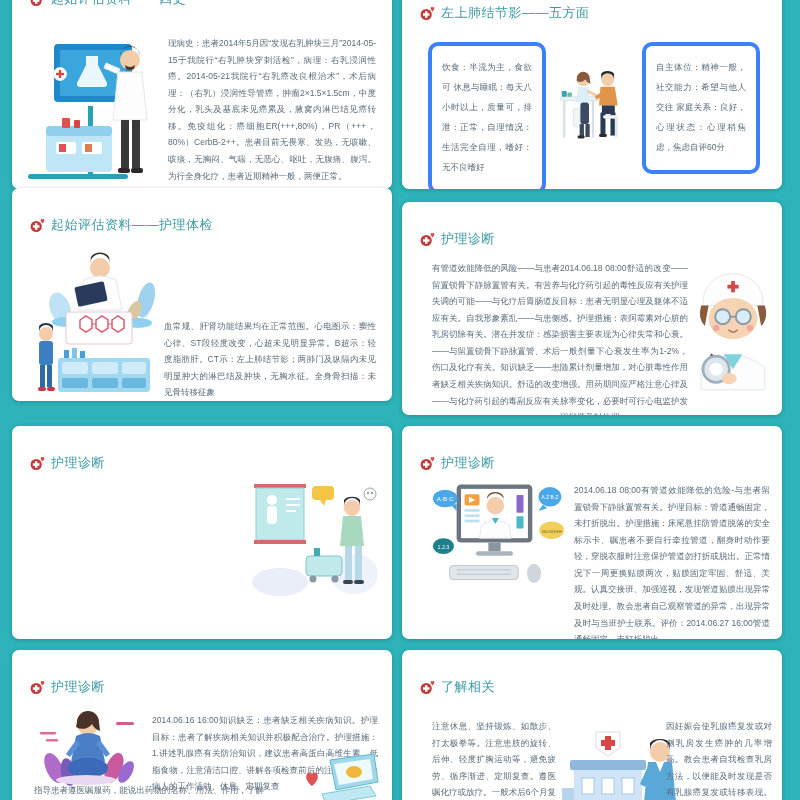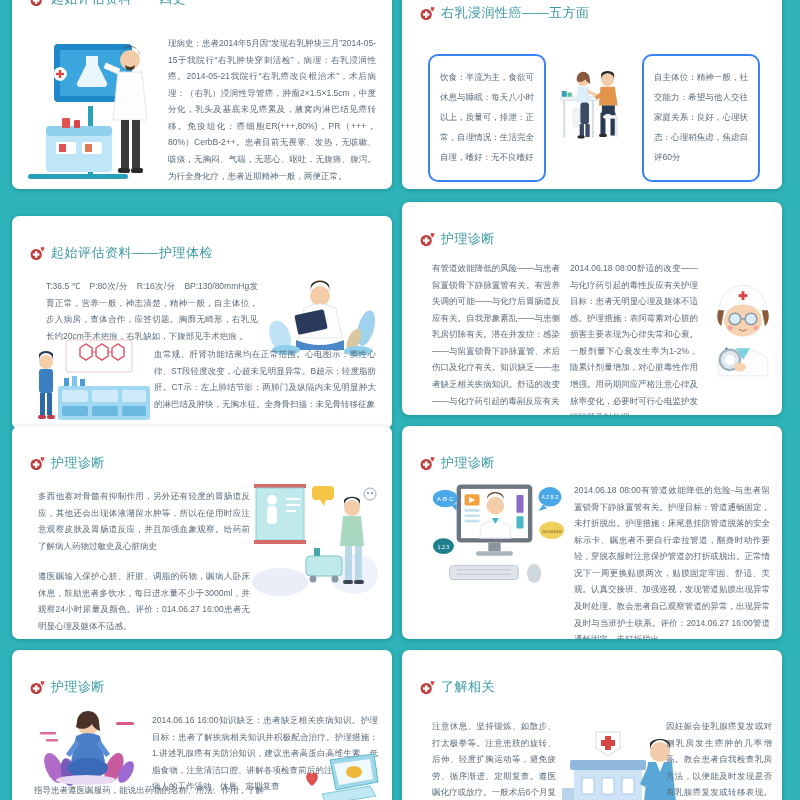--- a/index.html
+++ b/index.html
@@ -12,21 +12,21 @@
   .slide {
     position:absolute;
     width:380px; height:213px;
     background:#ffffff;
     border-radius:7px;
     box-shadow:0 1px 4px rgba(0,40,45,.25);
     overflow:hidden;
   }
   #slide-1{left:12px;  top:-24px;}
   #slide-2{left:402px; top:-24px;}
-  #slide-3{left:12px;  top:216px;}
+  #slide-3{left:12px;  top:188px;}
   #slide-4{left:402px; top:202px;}
   #slide-5{left:12px;  top:426px;}
   #slide-6{left:402px; top:426px;}
   #slide-7{left:12px;  top:650px;}
   #slide-8{left:402px; top:650px;}
 
   .hdr { position:absolute; left:18px; top:28px; display:flex; align-items:center; gap:5px; }
   #slide-1 .hdr{ top:14px; }
   .hdr .title { font-size:13px; color:#3d9aa3; letter-spacing:.5px; white-space:nowrap; }
 
@@ -35,33 +35,33 @@
   }
 
   
   .s1-row{ position:absolute; left:14px; top:58px; right:16px; display:flex; gap:14px; }
   .s1-illus{ flex:0 0 128px; }
   .s1-row .txt{ flex:1; margin-top:1px; }
 
   
   .s2-row{ position:absolute; left:26px; top:66px; right:22px; display:flex; align-items:flex-start; gap:10px; }
   .infobox{
-    flex:0 0 118px; border:2px solid #3b82f6; border-radius:10px;
-    padding:12px 10px; font-size:8.5px; color:#5b6c7b; line-height:2.35; text-align:justify;margin-top:12px;
+    flex:0 0 118px; border:4px solid #3b82f6; border-radius:10px;
+    padding:12px 10px; font-size:8.5px; color:#5b6c7b; line-height:2.35; text-align:justify;
   }
   .s2-illus{ flex:1; margin-top:6px; }
 
   
   .s3-r1{ position:absolute; left:34px; top:62px; right:14px; display:flex; gap:8px; }
   .s3-r1 .txt{ flex:1; }
-  .s3-r2{ position:absolute; left:24px; top:122px; right:16px; display:flex; gap:2px; align-items:flex-start; }
+  .s3-r2{ position:absolute; left:24px; top:122px; right:16px; display:flex; gap:12px; align-items:flex-start; }
   .s3-r2 .txt{ flex:1; margin-top:8px; }
 
   
-  .s4-row{ position:absolute; left:30px; top:58px; right:4px; display:flex; gap:10px; }
+  .s4-row{ position:absolute; left:30px; top:58px; right:4px; display:flex; }
   .s4-row .txt{ width:128px; flex:0 0 128px; }
 
   
   .s5-left{ position:absolute; left:26px; top:62px; width:212px; }
   .s5-left .txt + .txt{ margin-top:14px; }
   .s5-illus{ position:absolute; right:12px; top:52px; }
 
   
   .s6-illus{ position:absolute; left:30px; top:44px; }
   .s6-txt{ position:absolute; left:172px; top:56px; right:12px; }
@@ -127,21 +127,21 @@
 </div>
 
 <div class="slide" id="slide-2">
   <div class="hdr">
     <svg width="16" height="15" viewBox="0 0 16 15">
       <circle cx="6.2" cy="8.5" r="5.6" fill="#c23b3b"></circle>
       <rect x="5" y="5.2" width="2.4" height="6.6" fill="#fff"></rect>
       <rect x="2.9" y="7.3" width="6.6" height="2.4" fill="#fff"></rect>
       <path d="M12.5 5.4 C10.9 4 10 2 11.3 1.1 C12 .6 12.5 1.2 12.5 1.6 C12.5 1.2 13 .6 13.7 1.1 C15 2 14.1 4 12.5 5.4 Z" fill="#e04545"></path>
     </svg>
-    <span class="title">右乳浸润性癌——五方面</span>
+    <span class="title">左上肺结节影——五方面</span>
   </div>
   <div class="s2-row">
     <div class="infobox">饮食：半流为主，食欲可 休息与睡眠：每天八小时以上，质量可，排泄：正常，自理情况：生活完全自理，嗜好：无不良嗜好</div>
     <svg class="s2-illus" width="106" height="112" viewBox="0 0 106 112">
       <rect x="6" y="46" width="52" height="5" rx="2" fill="#eef3f6" stroke="#ccd8df"></rect>
       <rect x="10" y="51" width="3" height="52" fill="#d7dfe5"></rect>
       <rect x="50" y="51" width="3" height="52" fill="#d7dfe5"></rect>
       <rect x="8" y="38" width="7" height="8" rx="1" fill="#3a9fb8"></rect>
       <rect x="16" y="40" width="6" height="6" rx="1" fill="#5abf9a"></rect>
       <rect x="24" y="62" width="9" height="26" rx="4" fill="#f2f5f7" stroke="#d7dfe5"></rect>
@@ -176,21 +176,20 @@
   <div class="hdr">
     <svg width="16" height="15" viewBox="0 0 16 15">
       <circle cx="6.2" cy="8.5" r="5.6" fill="#c23b3b"></circle>
       <rect x="5" y="5.2" width="2.4" height="6.6" fill="#fff"></rect>
       <rect x="2.9" y="7.3" width="6.6" height="2.4" fill="#fff"></rect>
       <path d="M12.5 5.4 C10.9 4 10 2 11.3 1.1 C12 .6 12.5 1.2 12.5 1.6 C12.5 1.2 13 .6 13.7 1.1 C15 2 14.1 4 12.5 5.4 Z" fill="#e04545"></path>
     </svg>
     <span class="title">起始评估资料——护理体检</span>
   </div>
   <div class="s3-r1">
-    <p class="txt" style="flex:0 0 212px">T:36.5 ℃　P:80次/分　R:16次/分　BP:130/80mmHg发育正常，营养一般，神志清楚，精神一般，自主体位，步入病房，查体合作，应答切题。胸廓无畸形，右乳见长约20cm手术疤痕，右乳缺如，下腹部见手术疤痕 。</p>
     <svg width="112" height="78" viewBox="0 0 112 78">
       <ellipse cx="14" cy="58" rx="10" ry="16" fill="#bfe2f4" transform="rotate(-20 14 58)"></ellipse>
       <ellipse cx="100" cy="50" rx="8" ry="18" fill="#9fd2ee" transform="rotate(15 100 50)"></ellipse>
       <ellipse cx="88" cy="62" rx="6" ry="12" fill="#d9c79f" transform="rotate(25 88 62)"></ellipse>
       <circle cx="54" cy="18" r="10" fill="#f3cdaa"></circle>
       <path d="M44 14 a10 10 0 0 1 20 0 l-1 -7 a10 8 0 0 0 -18 0 z" fill="#3a3026"></path>
       <path d="M38 30 q16 -8 32 0 l6 30 h-44 z" fill="#fdfdfd" stroke="#e2e8ec"></path>
       <rect x="30" y="34" width="30" height="20" rx="2" fill="#2a3a5c" transform="rotate(-12 45 44)"></rect>
       <path d="M30 62 q24 10 48 0 l0 10 h-48 z" fill="#4a88c8"></path>
       <ellipse cx="20" cy="72" rx="14" ry="5" fill="#8fd0ee"></ellipse>
@@ -275,24 +274,20 @@
 
 <div class="slide" id="slide-5">
   <div class="hdr">
     <svg width="16" height="15" viewBox="0 0 16 15">
       <circle cx="6.2" cy="8.5" r="5.6" fill="#c23b3b"></circle>
       <rect x="5" y="5.2" width="2.4" height="6.6" fill="#fff"></rect>
       <rect x="2.9" y="7.3" width="6.6" height="2.4" fill="#fff"></rect>
       <path d="M12.5 5.4 C10.9 4 10 2 11.3 1.1 C12 .6 12.5 1.2 12.5 1.6 C12.5 1.2 13 .6 13.7 1.1 C15 2 14.1 4 12.5 5.4 Z" fill="#e04545"></path>
     </svg>
     <span class="title">护理诊断</span>
-  </div>
-  <div class="s5-left">
-    <p class="txt">多西他赛对骨髓有抑制作用，另外还有轻度的胃肠道反应，其他还会出现体液潴留水肿等，所以在使用时应注意观察皮肤及胃肠道反应，并且加强血象观察。给药前了解病人药物过敏史及心脏病史</p>
-    <p class="txt">遵医嘱输入保护心脏、肝脏、调脂的药物，嘱病人卧床休息，鼓励患者多饮水，每日进水量不少于3000ml，并观察24小时尿量及颜色。评价：014.06.27 16:00患者无明显心理及躯体不适感。</p>
   </div>
   <svg class="s5-illus" width="130" height="122" viewBox="0 0 130 122">
     <ellipse cx="30" cy="104" rx="28" ry="14" fill="#e9eef8"></ellipse>
     <ellipse cx="104" cy="96" rx="24" ry="20" fill="#eef2fa"></ellipse>
     <g>
       <rect x="4" y="6" width="52" height="4" fill="#d46a6a"></rect>
       <rect x="6" y="10" width="48" height="52" fill="#bfe9ea" stroke="#8fd0d4"></rect>
       <rect x="4" y="62" width="52" height="4" fill="#d46a6a"></rect>
       <circle cx="22" cy="22" r="5" fill="#fff"></circle>
       <rect x="17" y="28" width="10" height="18" rx="4" fill="#fff"></rect>

